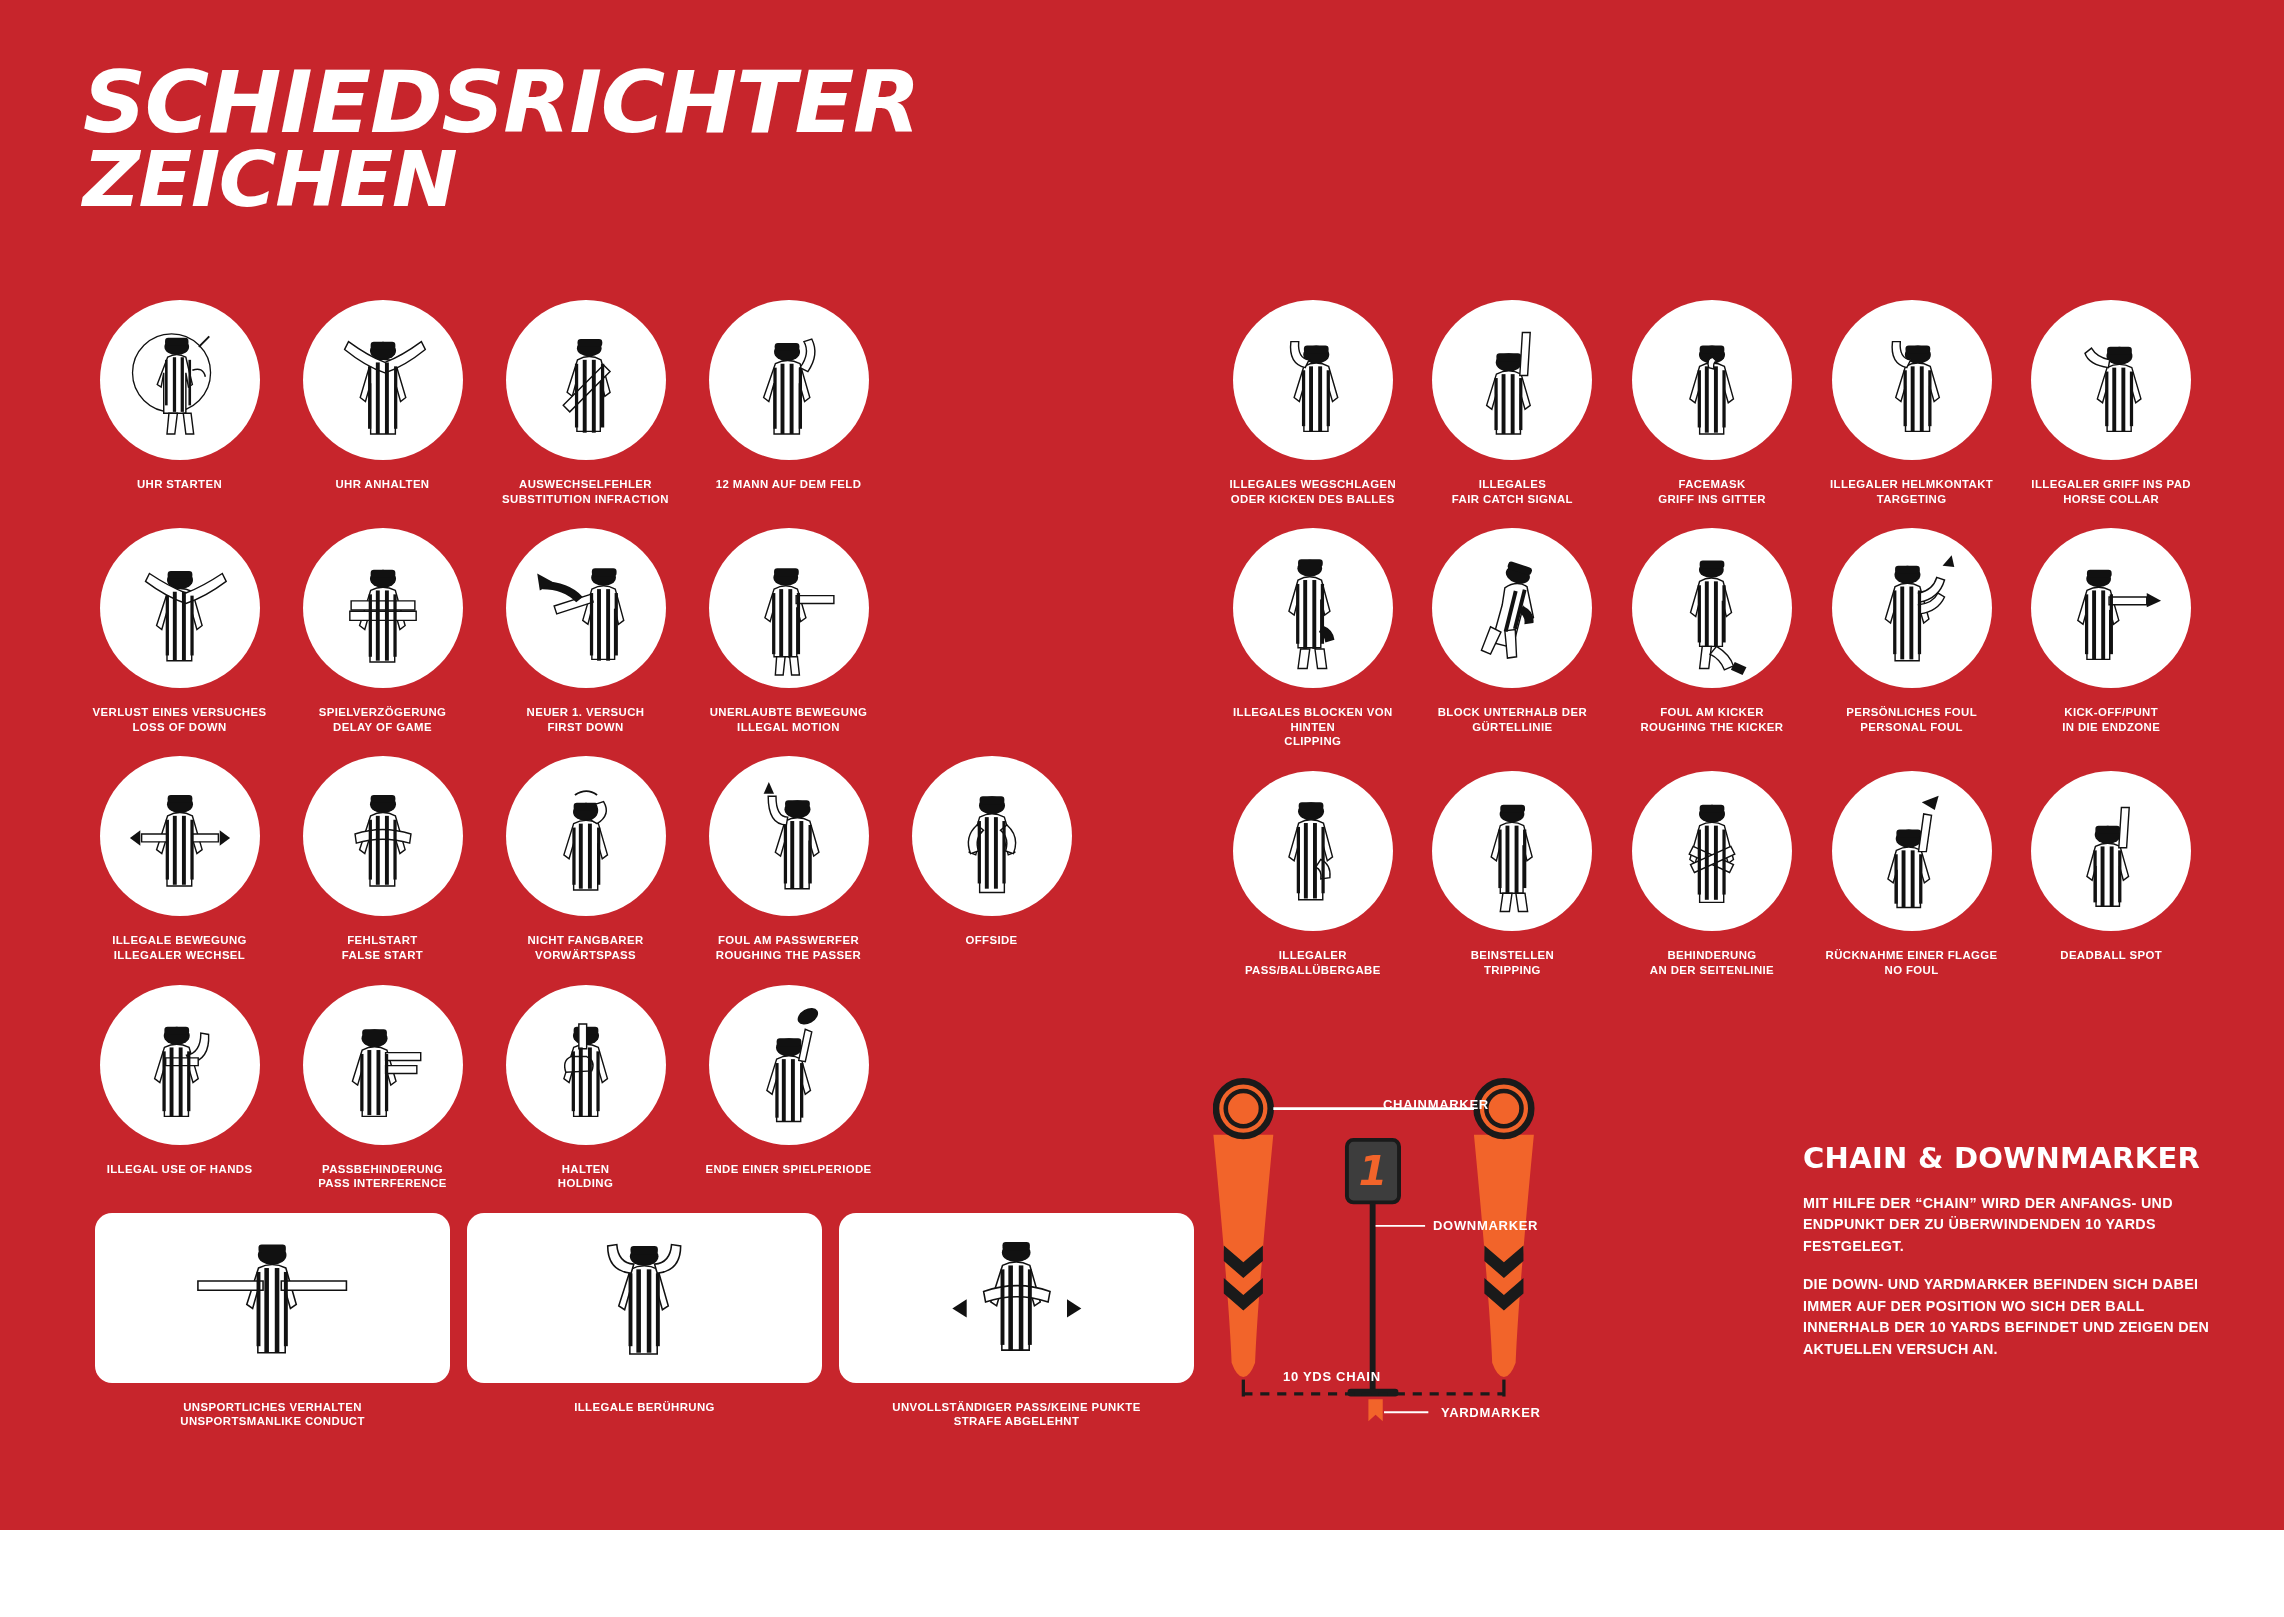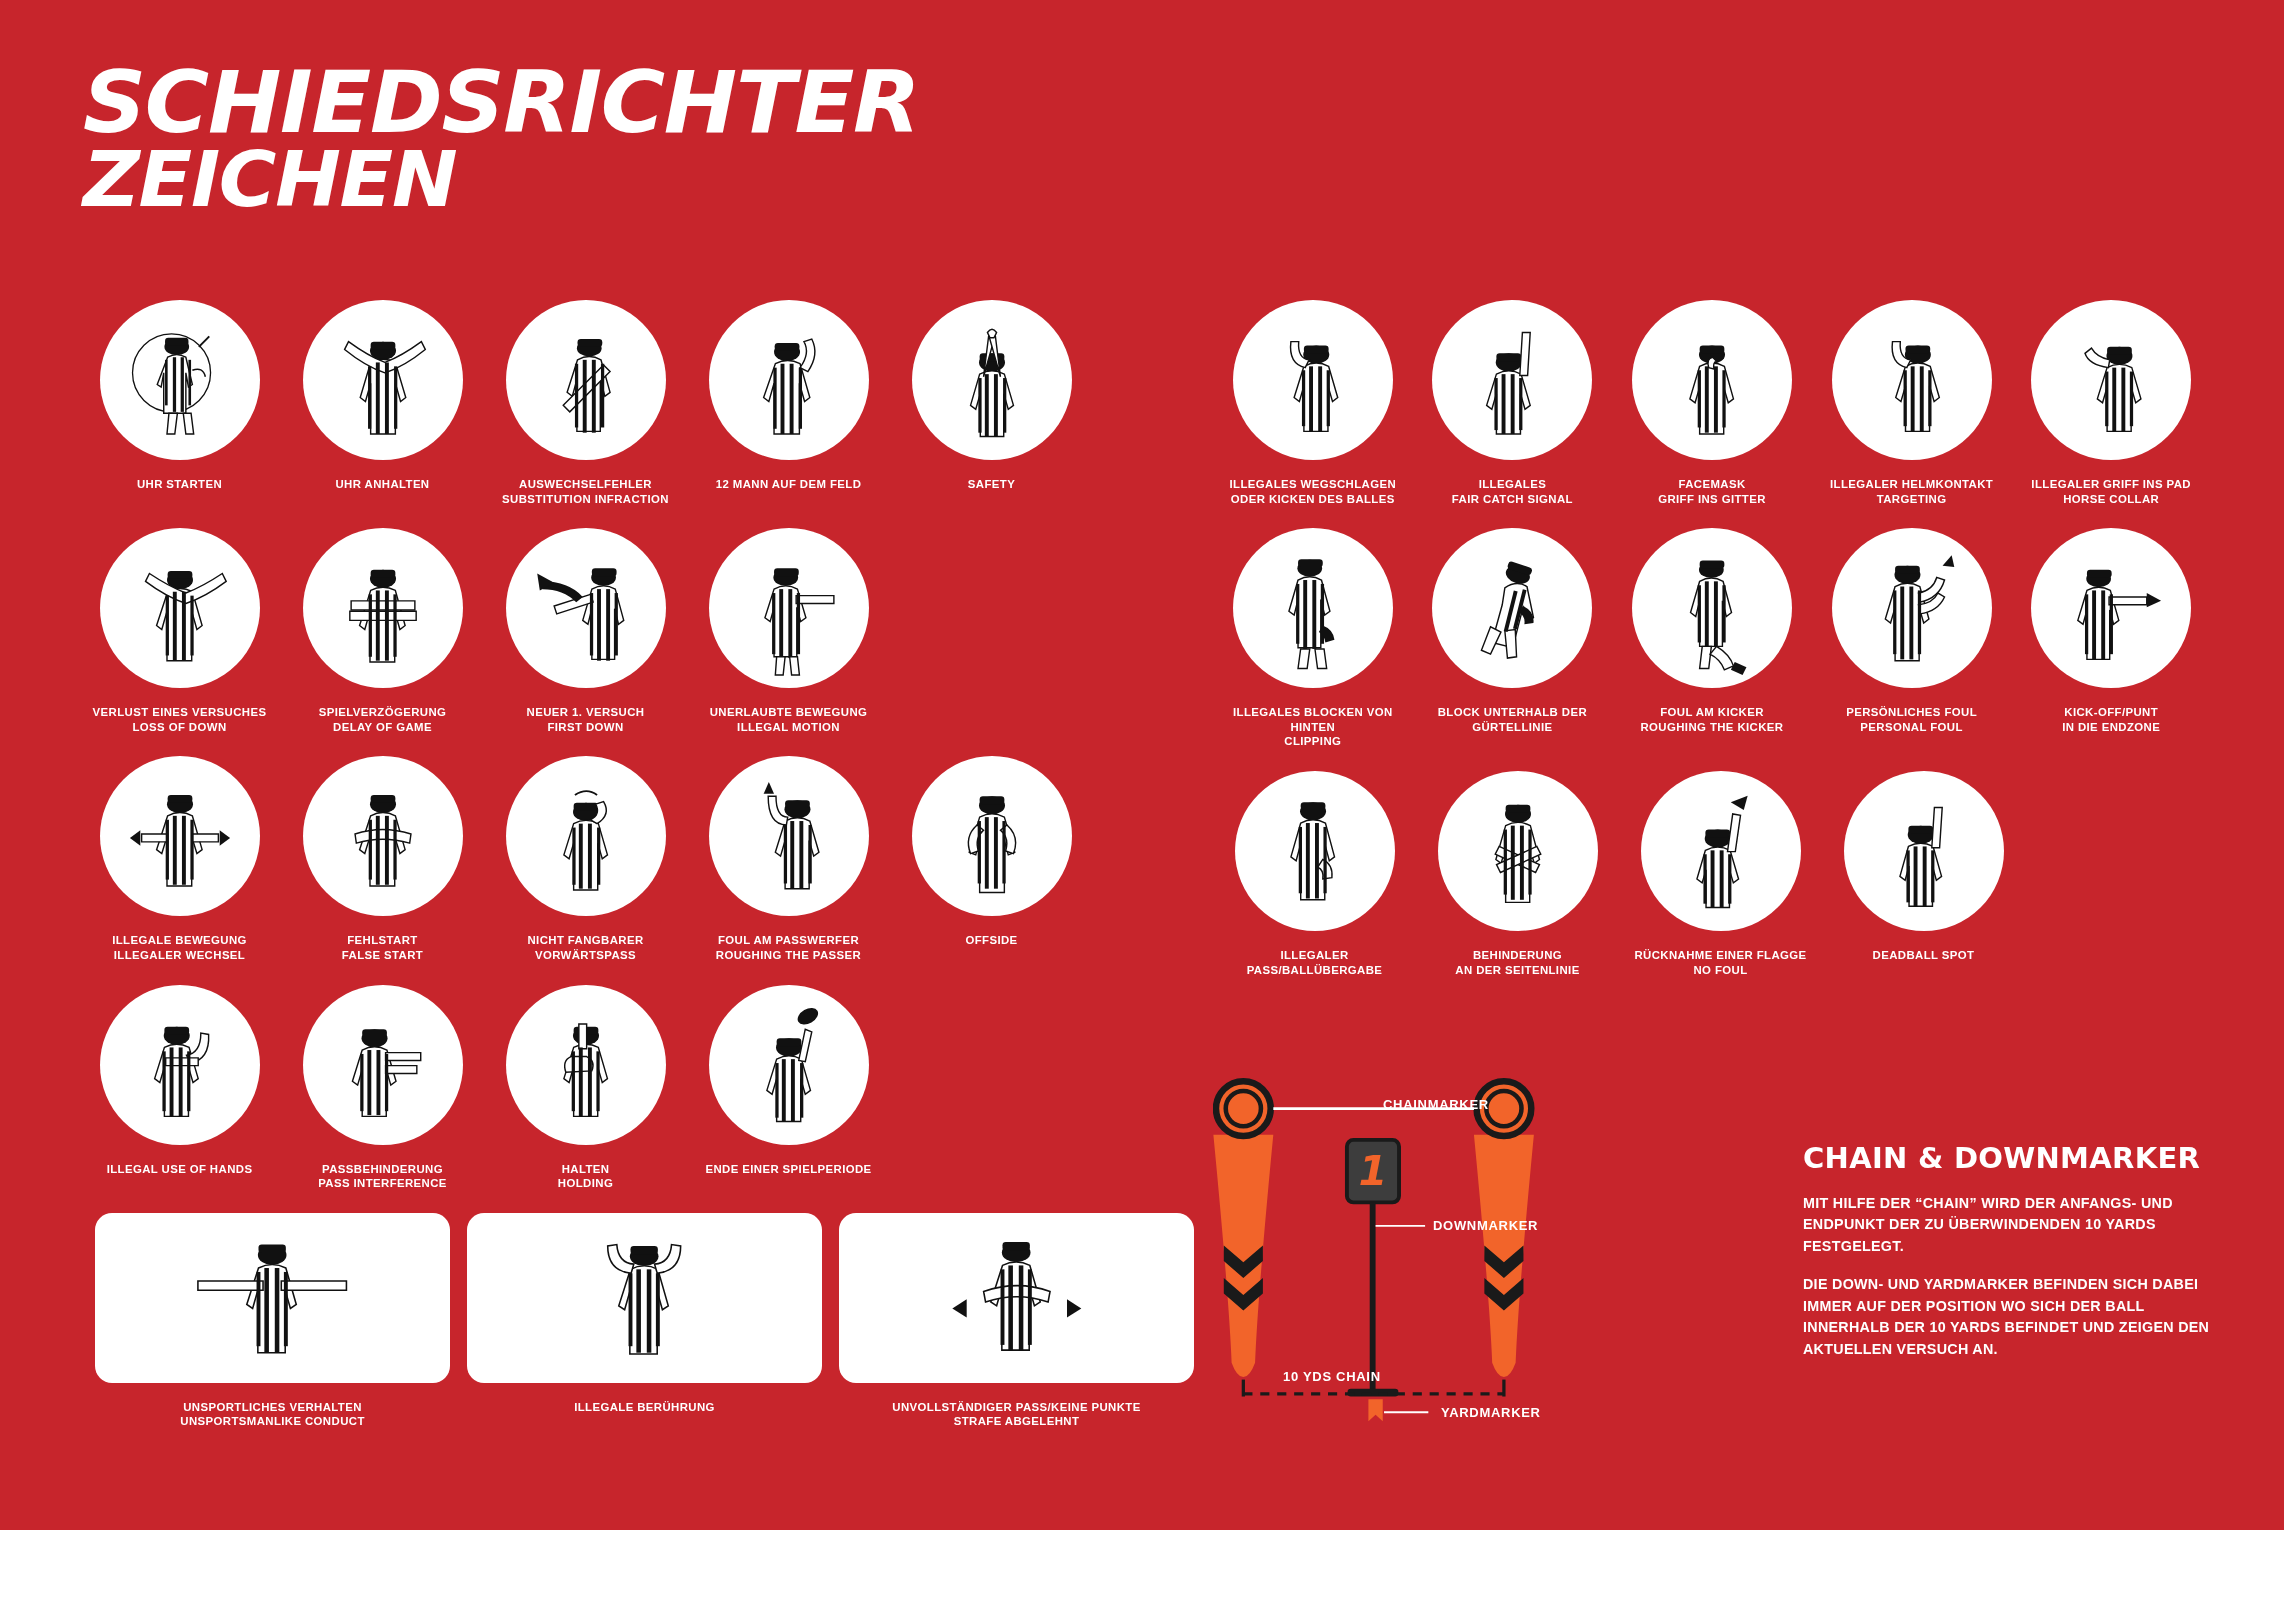--- a/index.html
+++ b/index.html
@@ -248,43 +248,20 @@
               <rect x="110" y="98" width="6" height="108"></rect>
               <rect x="124" y="98" width="6" height="108"></rect>
               <rect x="99" y="104" width="5" height="94"></rect>
               <rect x="138" y="104" width="5" height="94"></rect>
             </g>
           </svg>
         </div>
         <div class="sign-caption">12 MANN AUF DEM FELD</div>
       </div>
 
-      <div class="sign-cell">
-        <div class="sign-bubble">
-          <svg class="fig" viewBox="0 0 246 246">
-            <g fill="#111">
-              <ellipse cx="123" cy="96" rx="20" ry="14"></ellipse>
-              <rect x="104" y="82" width="38" height="12" rx="5"></rect>
-            </g>
-            <g fill="#fff" stroke="#111" stroke-width="2.2">
-              <path d="M104 114 q19 -10 38 0 l14 48 -8 6 -7 -24 v66 h-36 v-66 l-7 24 -8 -6z"></path>
-              <path d="M110 118 l8 -64 10 0 z"></path>
-              <path d="M136 118 l-8 -64 -10 0 z"></path>
-              <path d="M116 50 q7 -10 14 0 l-4 8 h-6z"></path>
-            </g>
-            <g fill="#111">
-              <rect x="112" y="114" width="6" height="96"></rect>
-              <rect x="126" y="114" width="6" height="96"></rect>
-              <rect x="102" y="120" width="5" height="84"></rect>
-              <rect x="140" y="120" width="5" height="84"></rect>
-            </g>
-          </svg>
-        </div>
-        <div class="sign-caption">SAFETY</div>
-      </div>
     </div>
 
     <div class="sign-row">
       <div class="sign-cell">
         <div class="sign-bubble">
           <svg class="fig" viewBox="0 0 246 246">
             <g fill="#111">
                 <ellipse cx="123" cy="80" rx="20" ry="14"></ellipse>
                 <rect x="104" y="66" width="38" height="12" rx="5"></rect>
               </g>
@@ -913,20 +890,42 @@
               <rect x="109" y="80" width="6" height="116"></rect>
                 <rect x="123" y="80" width="6" height="116"></rect>
               <rect x="98" y="86" width="5" height="102"></rect>
                 <rect x="136" y="86" width="5" height="102"></rect>
             </g>
           </svg>
         </div>
         <div class="sign-caption">ILLEGALER<br>PASS/BALLÜBERGABE</div>
       </div>
 
+      <div class="sign-cell">
+        <div class="sign-bubble">
+          <svg class="fig" viewBox="0 0 246 246">
+            <g fill="#111">
+                <ellipse cx="123" cy="66" rx="19" ry="13"></ellipse>
+                <rect x="105" y="52" width="38" height="12" rx="5"></rect>
+              </g>
+            <g fill="#fff" stroke="#111" stroke-width="2.2">
+              <path d="M105 84 q18 -10 36 0 l13 48 -8 6 -6 -24 v74 h-35 v-74 l-6 24 -8 -6z"></path>
+              <path d="M109 188 l-4 28 h14 l4 -28z"></path>
+              <path d="M129 188 l4 28 h14 l-4 -28z"></path>
+            </g>
+            <g fill="#111">
+              <rect x="113" y="84" width="6" height="104"></rect>
+                <rect x="127" y="84" width="6" height="104"></rect>
+              <rect x="102" y="90" width="5" height="90"></rect>
+                <rect x="140" y="90" width="5" height="90"></rect>
+            </g>
+          </svg>
+        </div>
+        <div class="sign-caption">BEINSTELLEN<br>TRIPPING</div>
+      </div>
 
       <div class="sign-cell">
         <div class="sign-bubble">
           <svg class="fig" viewBox="0 0 246 246">
             <g fill="#111">
                 <ellipse cx="123" cy="66" rx="20" ry="14"></ellipse>
                 <rect x="104" y="52" width="38" height="12" rx="5"></rect>
               </g>
             <g fill="#fff" stroke="#111" stroke-width="2.2">
               <path d="M104 84 q19 -10 38 0 l14 52 -8 6 -7 -24 v84 h-37 v-84 l-7 24 -8 -6z"></path>

